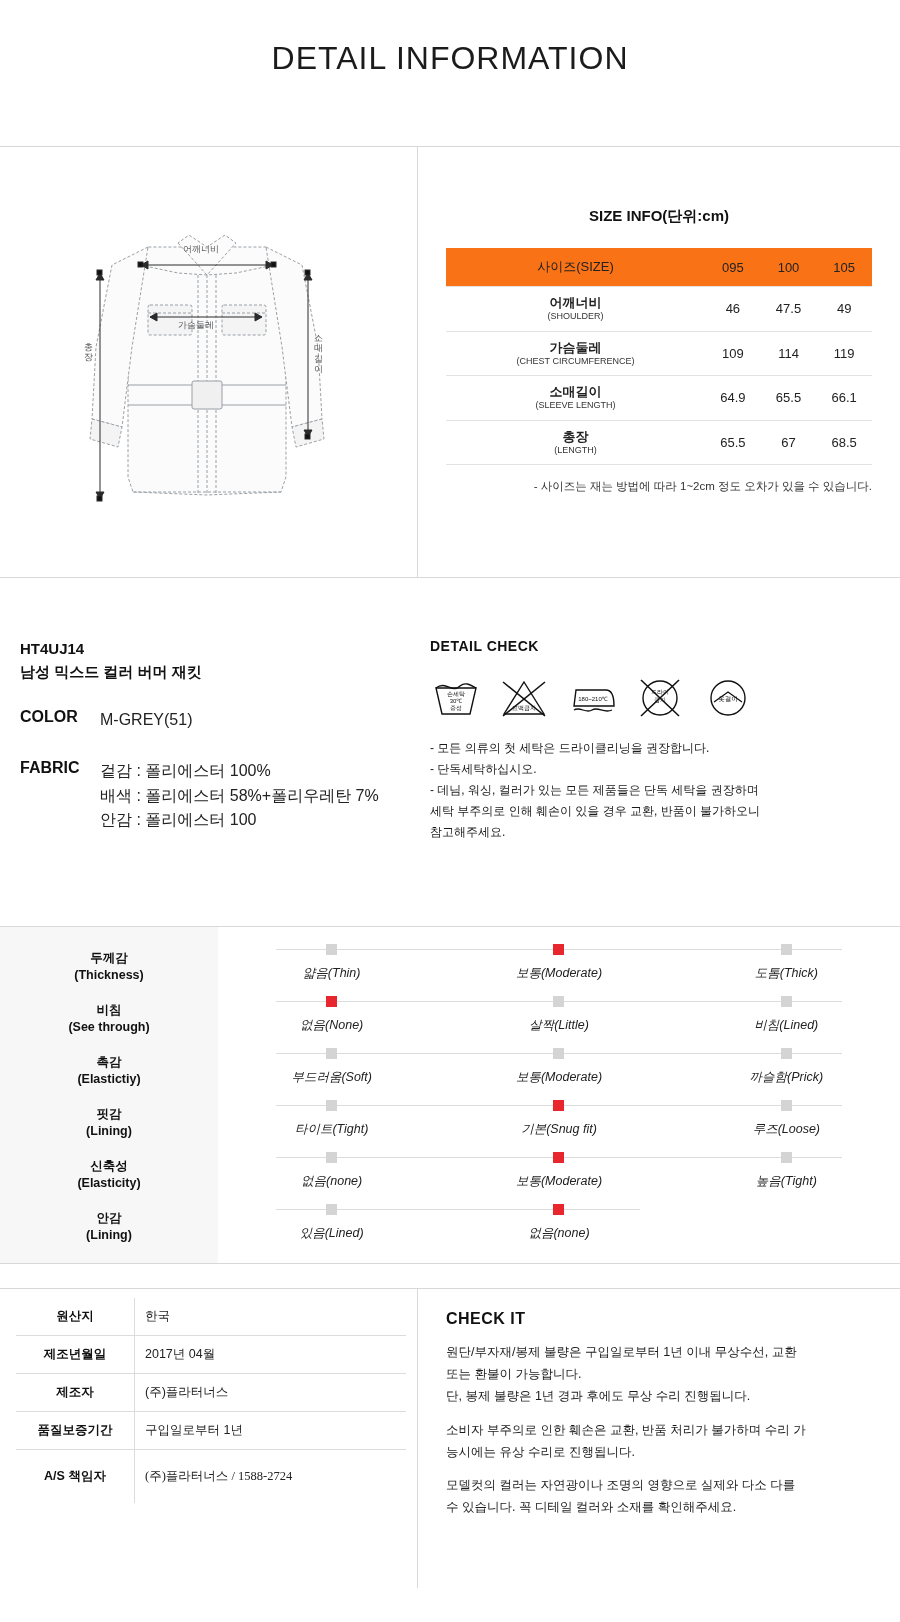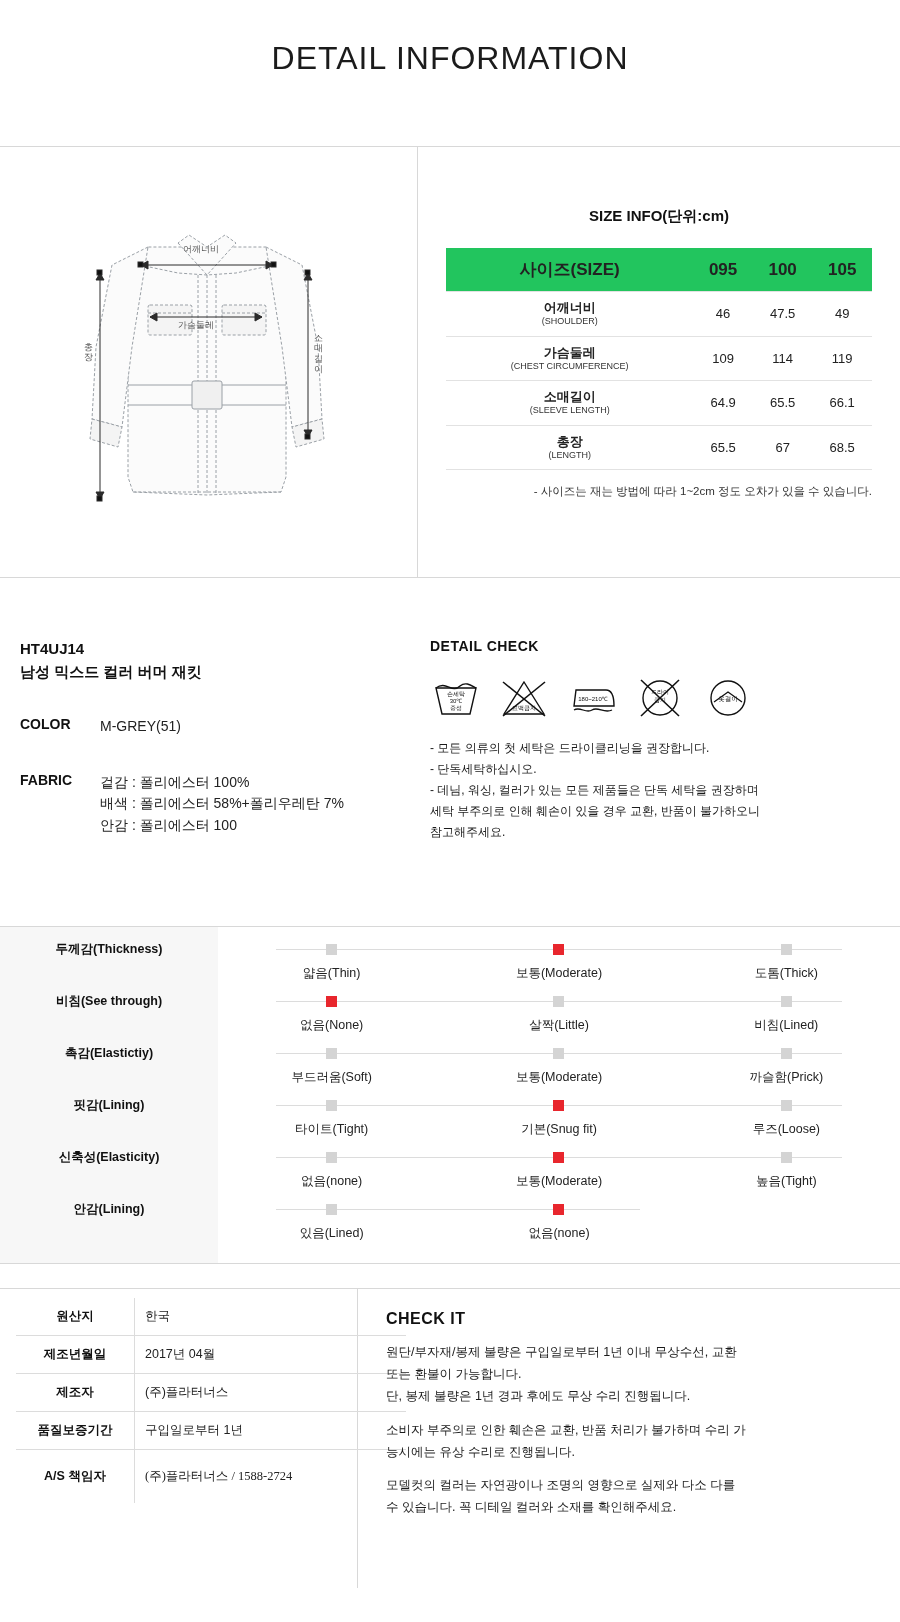--- a/index.html
+++ b/index.html
@@ -68,23 +68,23 @@
     font-size: 13px;
   }
   table.size-table th,
   table.size-table td {
     text-align: center;
     padding: 8px 0;
     border-bottom: 1px solid #e2e2e2;
     font-weight: normal;
   }
   table.size-table thead th {
-    background: #22c55e;
-    font-weight: bold;
-    font-size: 17px;
+    background: #f97316;
+    font-weight: normal;
+    font-size: 13px;
     padding: 10px 0;
     border-bottom: 1px solid #e2e2e2;
   }
   table.size-table tbody td:first-child {
     font-weight: bold;
     line-height: 1.25;
   }
   table.size-table tbody td:first-child .en {
     display: block;
     font-size: 9px;
@@ -133,22 +133,22 @@
     color: #111;
   }
   .prod-name {
     font-size: 15px;
     font-weight: bold;
     color: #111;
     margin-top: 6px;
   }
   .spec-row {
     display: flex;
-    margin-top: 34px;
-    font-size: 14px;
+    margin-top: 26px;
+    font-size: 16px;
   }
   .spec-key {
     width: 80px;
     font-weight: bold;
     color: #111;
   }
   .spec-val {
     color: #222;
     line-height: 1.55;
   }
@@ -203,32 +203,33 @@
     padding-top: 14px;
   }
   .attr-left-item {
     height: 52px;
     text-align: center;
     font-size: 12.5px;
     font-weight: bold;
     line-height: 1.35;
     color: #111;
     display: flex;
-    flex-direction: row;
+    flex-direction: column;
     justify-content: center;
   }
   .attr-right {
     flex: 1;
     box-sizing: border-box;
     padding-top: 14px;
     position: relative;
   }
   .attr-row {
     height: 52px;
     position: relative;
+    font-style: italic;
   }
   .attr-track {
     position: absolute;
     left: 58px;
     right: 58px;
     top: 8px;
     height: 1px;
     background: #dcdcdc;
   }
   .attr-marks {
@@ -266,21 +267,21 @@
   
   .bottom-section {
     position: absolute;
     top: 1288px;
     left: 0;
     width: 900px;
     height: 300px;
     display: flex;
   }
   .bottom-left {
-    width: 358px;
+    width: 418px;
     border-right: 1px solid #d8d8d8;
     box-sizing: border-box;
     padding-left: 16px;
     padding-top: 10px;
   }
   table.origin-table {
     border-collapse: collapse;
     width: 390px;
     font-size: 12.5px;
   }

